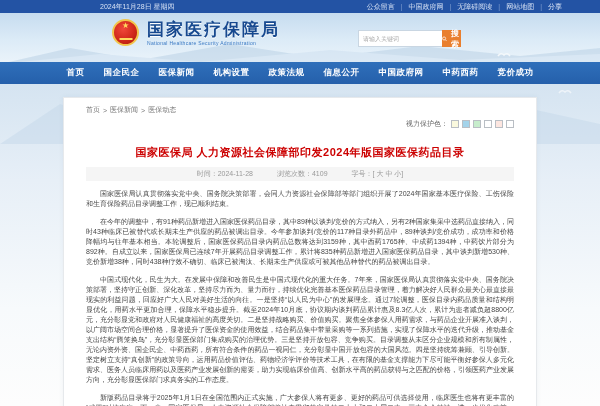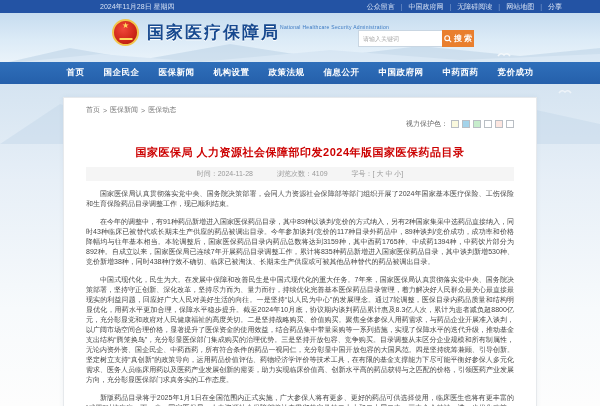--- a/index.html
+++ b/index.html
@@ -26,32 +26,32 @@
   }
   .header .mountains { position:absolute; bottom:-2px; left:0; width:100%; height:26px; opacity:.5; }
   .logo { position:absolute; left:112px; top:6px; display:flex; align-items:center; gap:8px; cursor:pointer; }
   .emblem {
     width:27px; height:27px; border-radius:50%;
     background:radial-gradient(circle at 40% 35%, #f0483a 0%, #d0291a 55%, #a81708 100%);
     border:2px solid #f2c54b; position:relative;
   }
   .emblem .star { position:absolute; top:1px; left:50%; transform:translateX(-50%); color:#ffd95e; font-size:8px; line-height:8px; }
   .emblem .gate { position:absolute; bottom:4px; left:50%; transform:translateX(-50%); width:13px; height:2px; background:#ffd95e; box-shadow:0 3px 0 -1px #ffd95e; }
-  .sitename { display:flex; }
+  .sitename { display:flex; flex-direction:column; }
   .sitename .cn { font-size:17px; font-weight:bold; color:#17498f; letter-spacing:2px; line-height:19px; text-shadow:0 1px 0 #fff; }
   .sitename .en { font-size:5px; color:#3a79c3; letter-spacing:.3px; margin-top:1px; }
   .searchbox { position:absolute; left:358px; top:17px; display:flex; height:17px; }
   .searchbox input {
     width:84px; height:17px; border:1px solid #c9d6e2; border-right:none;
     font-size:6px; color:#333; padding:0 4px; outline:none; background:#fff;
     font-family:"Liberation Sans","DejaVu Sans",sans-serif;
   }
   .searchbox input::placeholder { color:#aaa; }
   .search-btn {
-    width:32px; height:17px; background:#e97f2e; border:none; cursor:pointer;
+    width:19px; height:17px; background:#e97f2e; border:none; cursor:pointer;
     color:#fff; font-size:8px; font-weight:bold; display:flex; align-items:center; justify-content:center; gap:2px;
     font-family:"Liberation Sans","DejaVu Sans",sans-serif;
     text-align:center;
   }
   .bird { position:absolute; }
   
   .nav {
     position:absolute; top:62px; left:0; width:600px; height:22px;
     background:linear-gradient(180deg,#2f6fba,#2560ab);
     display:flex; align-items:center; justify-content:center; gap:19px;

